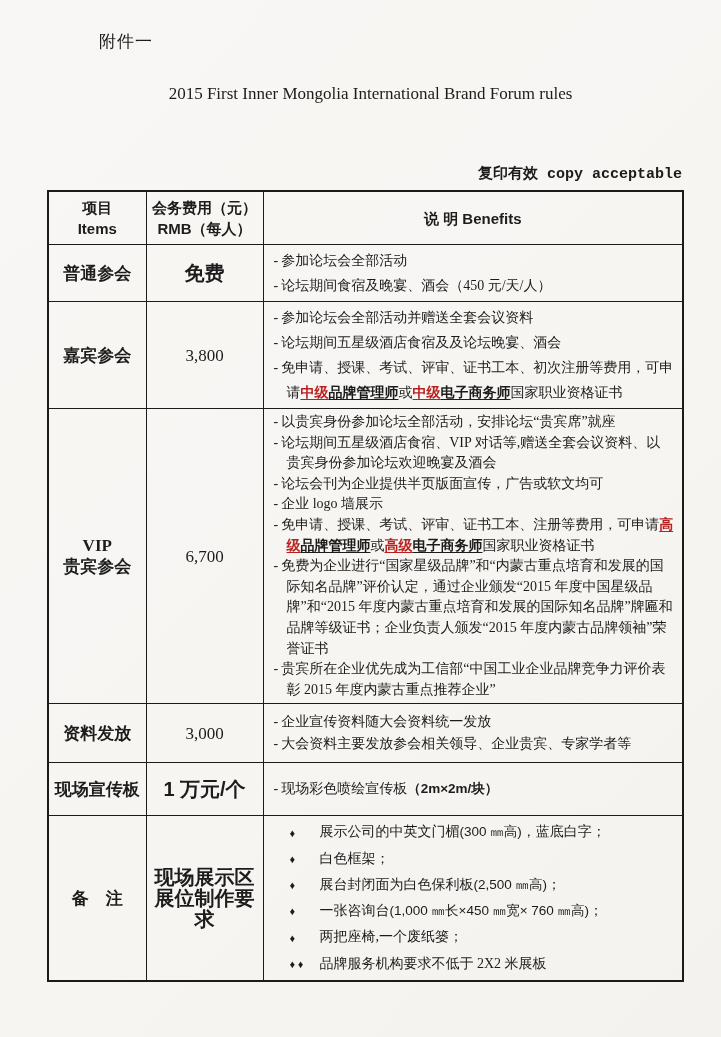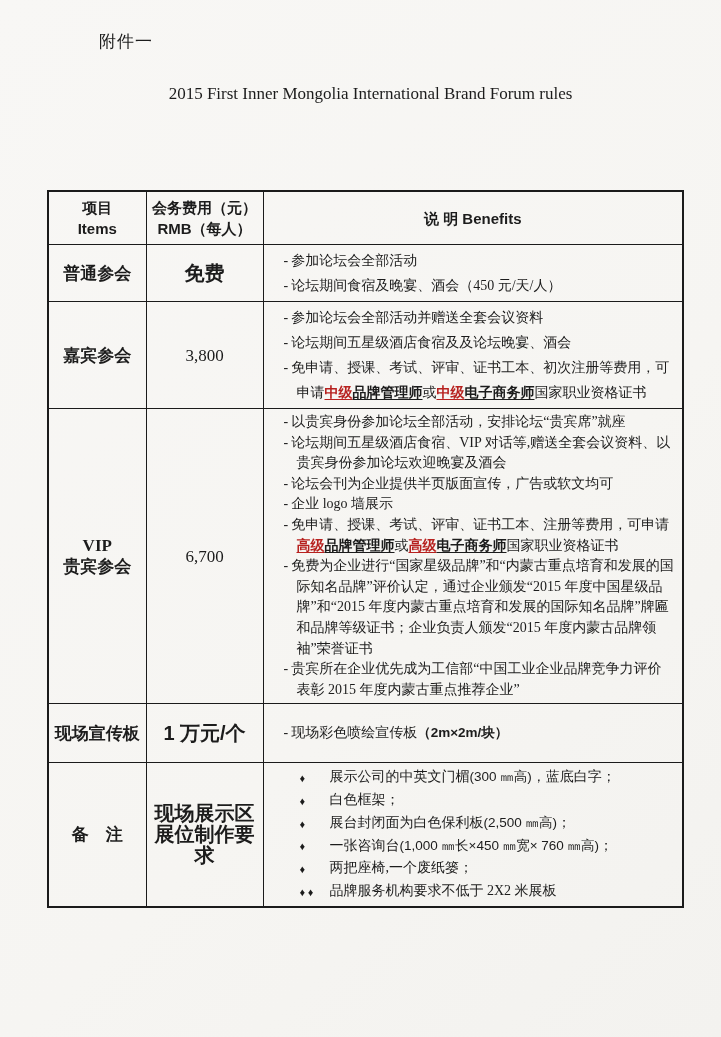--- a/index.html
+++ b/index.html
@@ -25,21 +25,21 @@
   }
   .forum th,.forum td{border:1.5px solid #1b1b1b;vertical-align:middle;}
   .forum thead th{
     font-family:"Liberation Sans","DejaVu Sans",sans-serif;
     font-weight:bold;font-size:15px;padding:3px 1px;height:46px;line-height:21px;
   }
   td.item,td.fee{text-align:center;padding:2px;font-size:17px;line-height:21px;}
   td.item{font-weight:bold;}
   td.fee{font-weight:normal;}
   td.fee.fbold{font-weight:bold;font-family:"Liberation Sans","DejaVu Sans",sans-serif;font-size:20px;}
-  td.benefits{padding:3px 8px 3px 20px;font-size:14px;line-height:25px;word-break:break-all;text-align:left;}
+  td.benefits{padding:3px 8px 3px 10px;font-size:14px;line-height:25px;word-break:break-all;text-align:left;}
   .para.dsh{padding-left:13px;text-indent:-13px;}
   .para.dsh .mk{margin-right:3px;}
   .para.blt{padding-left:46px;text-indent:-30px;}
   .para.blt .mk{display:inline-block;width:30px;text-indent:0;font-size:11px;vertical-align:middle;}
   .seg.r{color:#b7211f;}
   .seg.b{font-weight:bold;}
   .seg.u{text-decoration:underline;text-underline-offset:2px;}
   .seg.n{font-family:"Liberation Sans","DejaVu Sans",sans-serif;font-size:13.5px;}
   
   tbody tr:nth-child(1) td{height:50px;}
@@ -53,20 +53,21 @@
   tbody tr:nth-child(7) td{height:40px;}
   tbody tr:nth-child(8) td{height:126px;}
   tbody tr:nth-child(8) td.benefits{line-height:20.5px;font-size:13.5px;}
 </style>
 </head>
 <body>
 
 <div class="paper">
   <div class="attachment">附件一</div>
   <div class="title-en">2015 First Inner Mongolia International Brand Forum rules</div>
+  <div class="copy-note">复印有效 copy acceptable</div>
 
   <table class="forum">
     <colgroup>
       <col style="width:98px">
       <col style="width:117px">
       <col style="width:420px">
     </colgroup>
     <thead>
       <tr>
         <th>
@@ -119,20 +120,32 @@
             <div class="para dsh"><span class="mk">-</span><span class="seg">论坛期间五星级酒店食宿、VIP 对话等,赠送全套会议资料、以贵宾身份参加论坛欢迎晚宴及酒会</span></div>
             <div class="para dsh"><span class="mk">-</span><span class="seg">论坛会刊为企业提供半页版面宣传，广告或软文均可</span></div>
             <div class="para dsh"><span class="mk">-</span><span class="seg">企业 logo 墙展示</span></div>
             <div class="para dsh"><span class="mk">-</span><span class="seg">免申请、授课、考试、评审、证书工本、注册等费用，可申请</span><span class="seg r b u">高级</span><span class="seg b u">品牌管理师</span><span class="seg">或</span><span class="seg r b u">高级</span><span class="seg b u">电子商务师</span><span class="seg">国家职业资格证书</span></div>
             <div class="para dsh"><span class="mk">-</span><span class="seg">免费为企业进行“国家星级品牌”和“内蒙古重点培育和发展的国际知名品牌”评价认定，通过企业颁发“2015 年度中国星级品牌”和“2015 年度内蒙古重点培育和发展的国际知名品牌”牌匾和品牌等级证书；企业负责人颁发“2015 年度内蒙古品牌领袖”荣誉证书</span></div>
             <div class="para dsh"><span class="mk">-</span><span class="seg">贵宾所在企业优先成为工信部“中国工业企业品牌竞争力评价表彰 2015 年度内蒙古重点推荐企业”</span></div>
           </td>
         </tr>
         <tr>
           <td class="item">
+            <div>资料发放</div>
+          </td>
+          <td class="fee">
+            <div>3,000</div>
+          </td>
+          <td class="benefits">
+            <div class="para dsh"><span class="mk">-</span><span class="seg">企业宣传资料随大会资料统一发放</span></div>
+            <div class="para dsh"><span class="mk">-</span><span class="seg">大会资料主要发放参会相关领导、企业贵宾、专家学者等</span></div>
+          </td>
+        </tr>
+        <tr>
+          <td class="item">
             <div>现场宣传板</div>
           </td>
           <td class="fee fbold">
             <div>1 万元/个</div>
           </td>
           <td class="benefits">
             <div class="para dsh"><span class="mk">-</span><span class="seg">现场彩色喷绘宣传板</span><span class="seg b n">（2m×2m/块）</span></div>
           </td>
         </tr>
         <tr>

